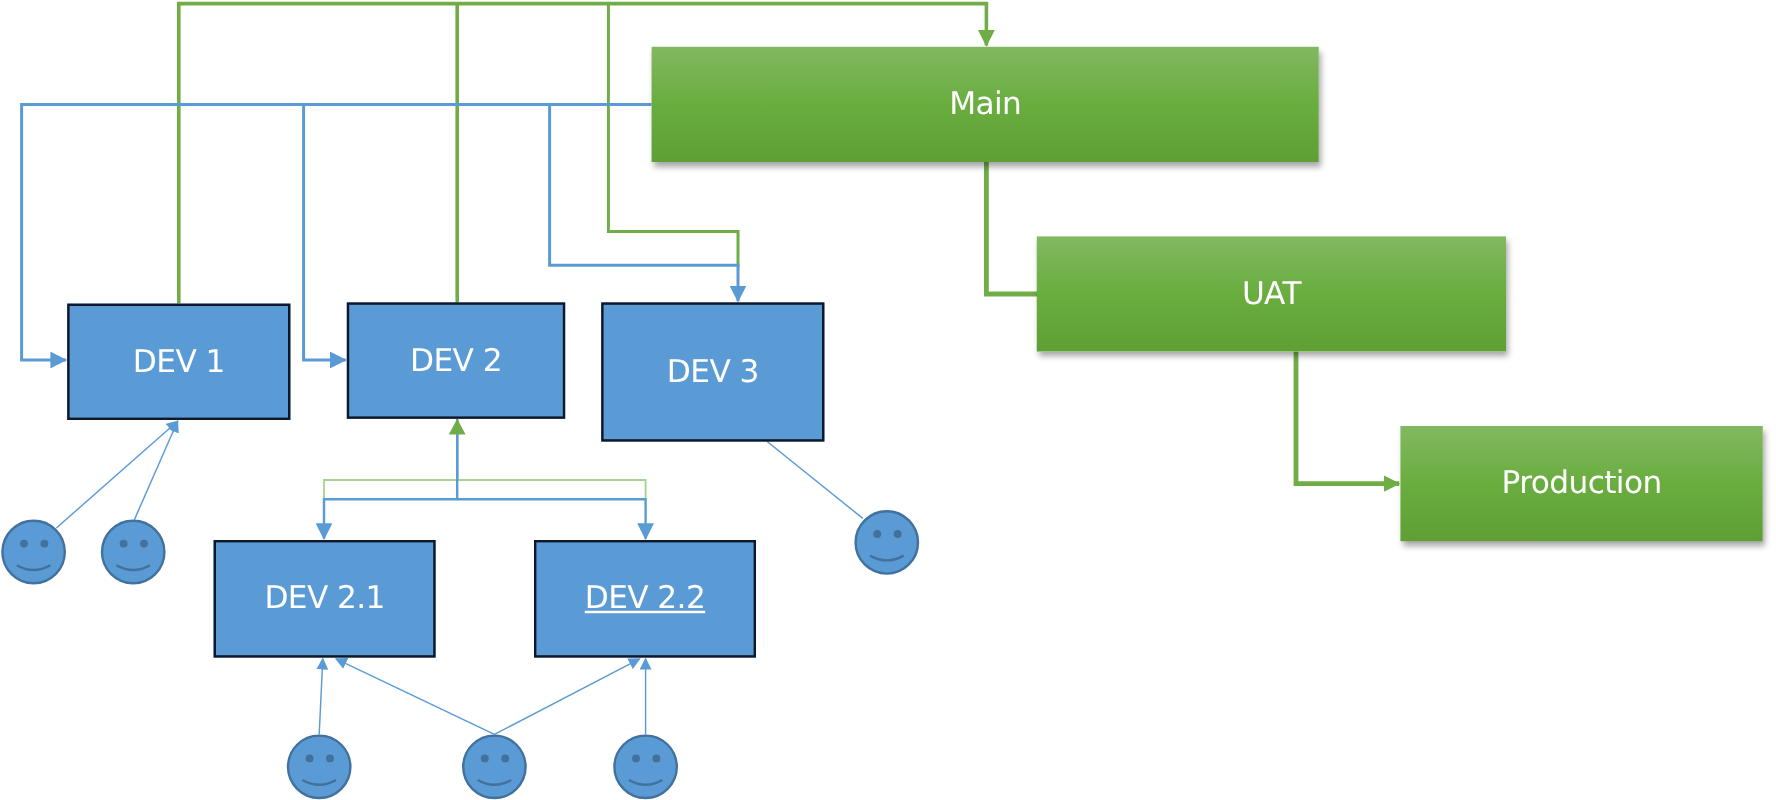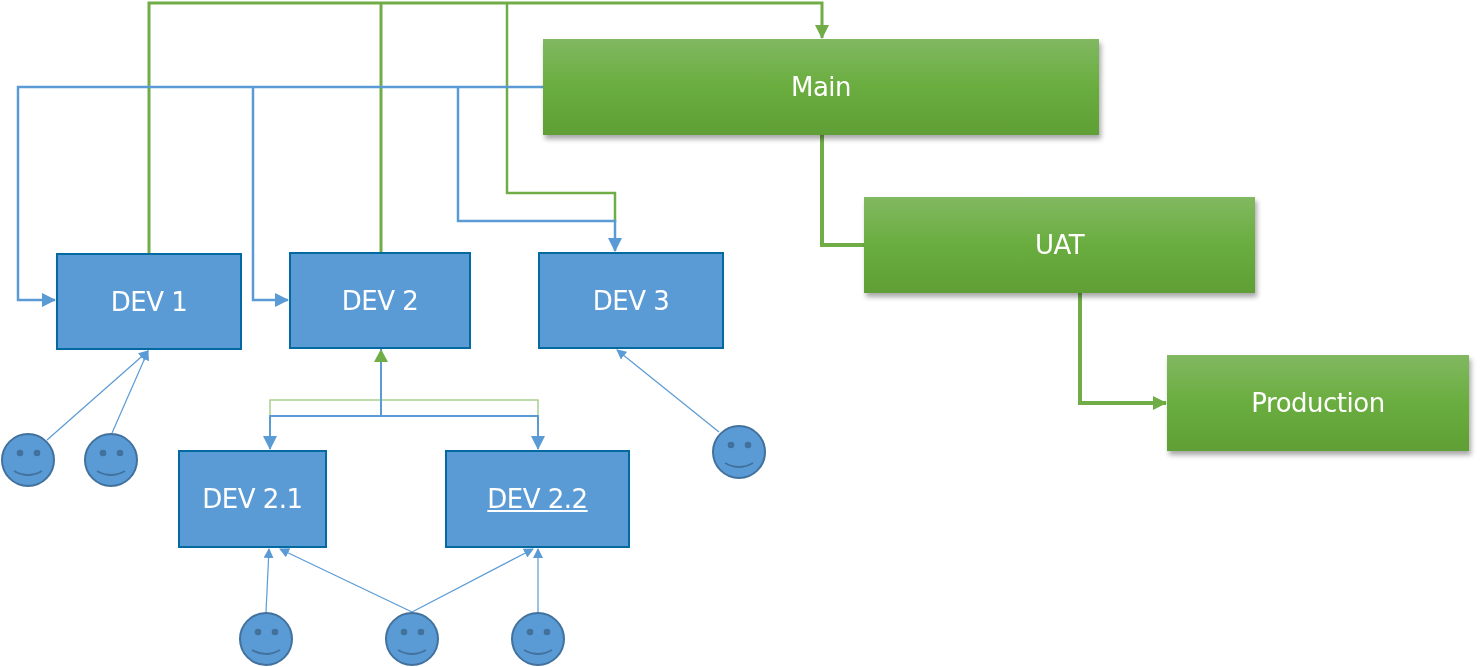--- a/index.html
+++ b/index.html
@@ -2,21 +2,21 @@
 <html><head>
   <meta charset="utf-8">
   <style>
     html, body { margin: 0; padding: 0; background: #ffffff; }
     body { width: 1480px; height: 667px; position: relative; overflow: hidden;
            font-family: "DejaVu Sans", "Liberation Sans", sans-serif; }
     #canvas { position: absolute; left: 0; top: 0; width: 1480px; height: 667px; }
     .node { position: absolute; display: flex; align-items: center; justify-content: center;
             color: #ffffff; box-sizing: border-box; }
     .node span { font-family: "DejaVu Sans", sans-serif; letter-spacing: -0.5px; }
-    .blue { background: #5b9bd5; border: 2px solid #0369a1; font-size: 26px; }
+    .blue { background: #5b9bd5; border: 2px solid #0f172a; font-size: 26px; }
     .green { background: linear-gradient(to bottom, #81b861 0%, #6aad3f 50%, #5f9f35 100%);
              box-shadow: 2px 4px 5px rgba(0,0,0,0.35); font-size: 26px; }
   </style>
 </head>
 <body>
 
 <svg id="canvas" xmlns="http://www.w3.org/2000/svg" width="1480" height="667">
   <defs>
     <marker id="arrow-blue" markerWidth="10" markerHeight="10" refX="9" refY="5" orient="auto" markerUnits="userSpaceOnUse">
       <path d="M0,0 L10,5 L0,10 z" fill="#5b9bd5"></path>
@@ -89,21 +89,21 @@
 <div class="node green" style="left:1167px; top:355px; width:302px; height:96px;">
   <span>Production</span>
 </div>
 
 <div class="node blue" style="left:56px; top:253px; width:186px; height:97px;">
   <span>DEV 1</span>
 </div>
 <div class="node blue" style="left:289px; top:252px; width:182px; height:97px;">
   <span>DEV 2</span>
 </div>
-<div class="node blue" style="left:538px; top:252px; width:186px; height:97px;">
+<div class="node blue" style="left:501px; top:252px; width:186px; height:116px;">
   <span>DEV 3</span>
 </div>
-<div class="node blue" style="left:178px; top:450px; width:149px; height:98px;">
+<div class="node blue" style="left:178px; top:450px; width:185px; height:98px;">
   <span>DEV 2.1</span>
 </div>
 <div class="node blue" style="left:445px; top:450px; width:185px; height:98px;text-decoration:underline;">
   <span>DEV 2.2</span>
 </div>
 
 </body></html>

